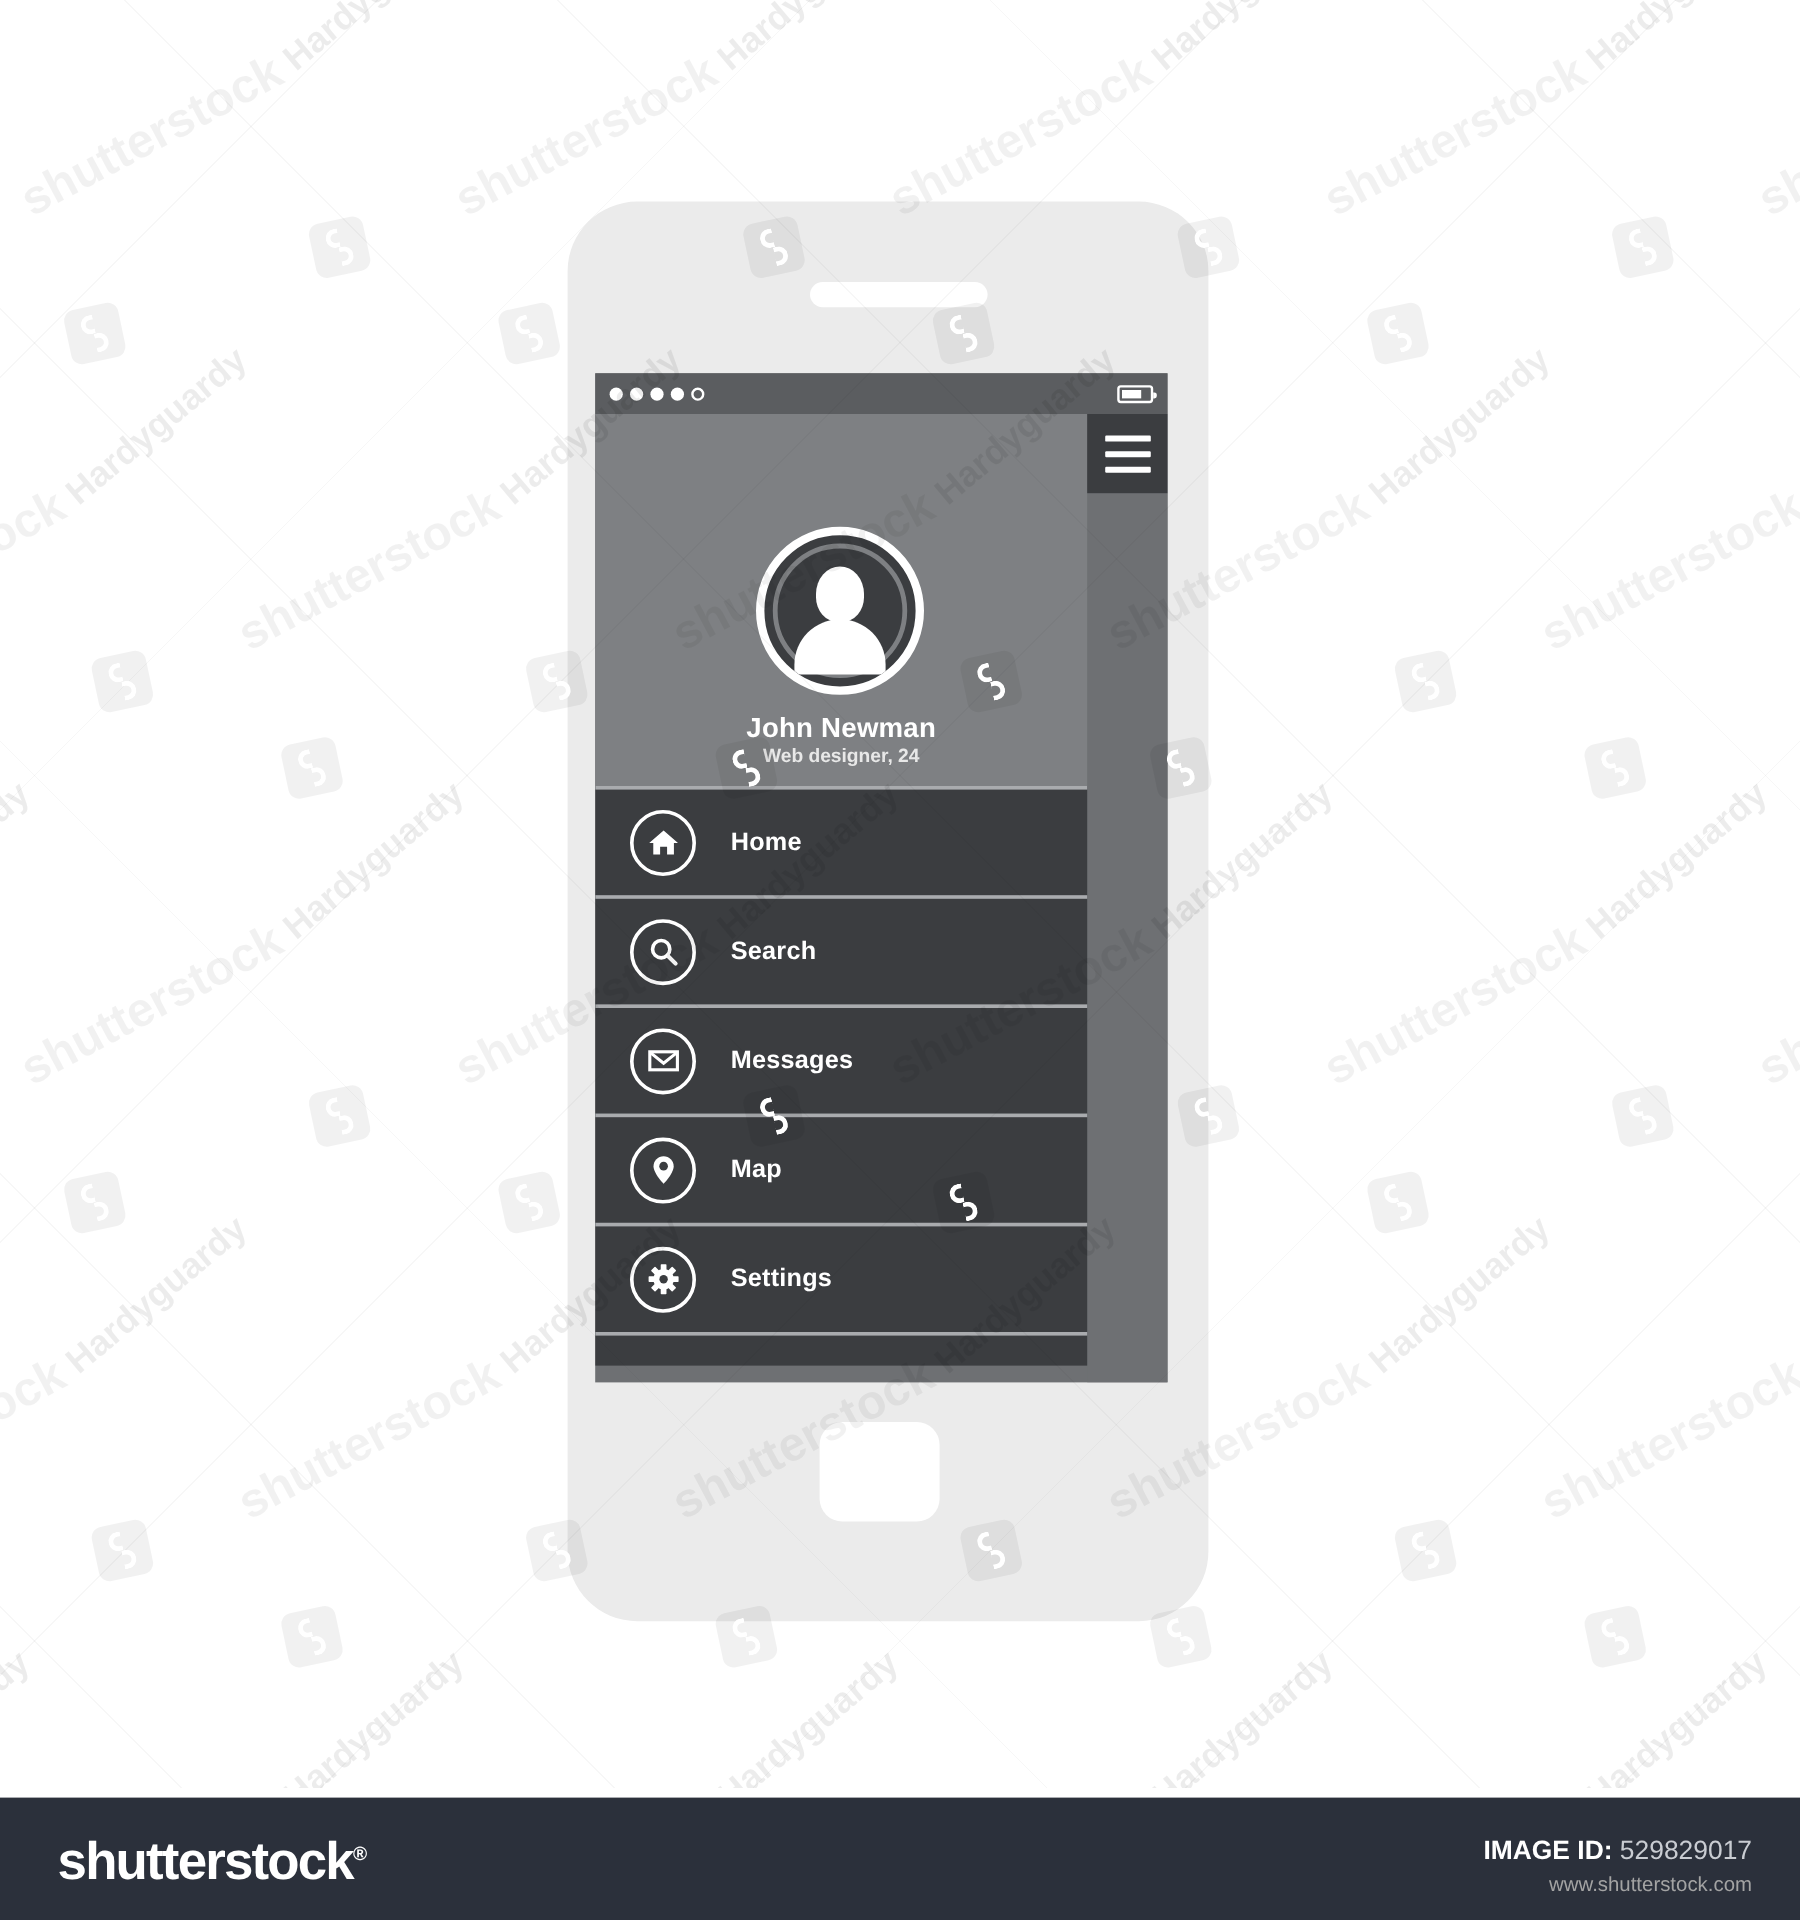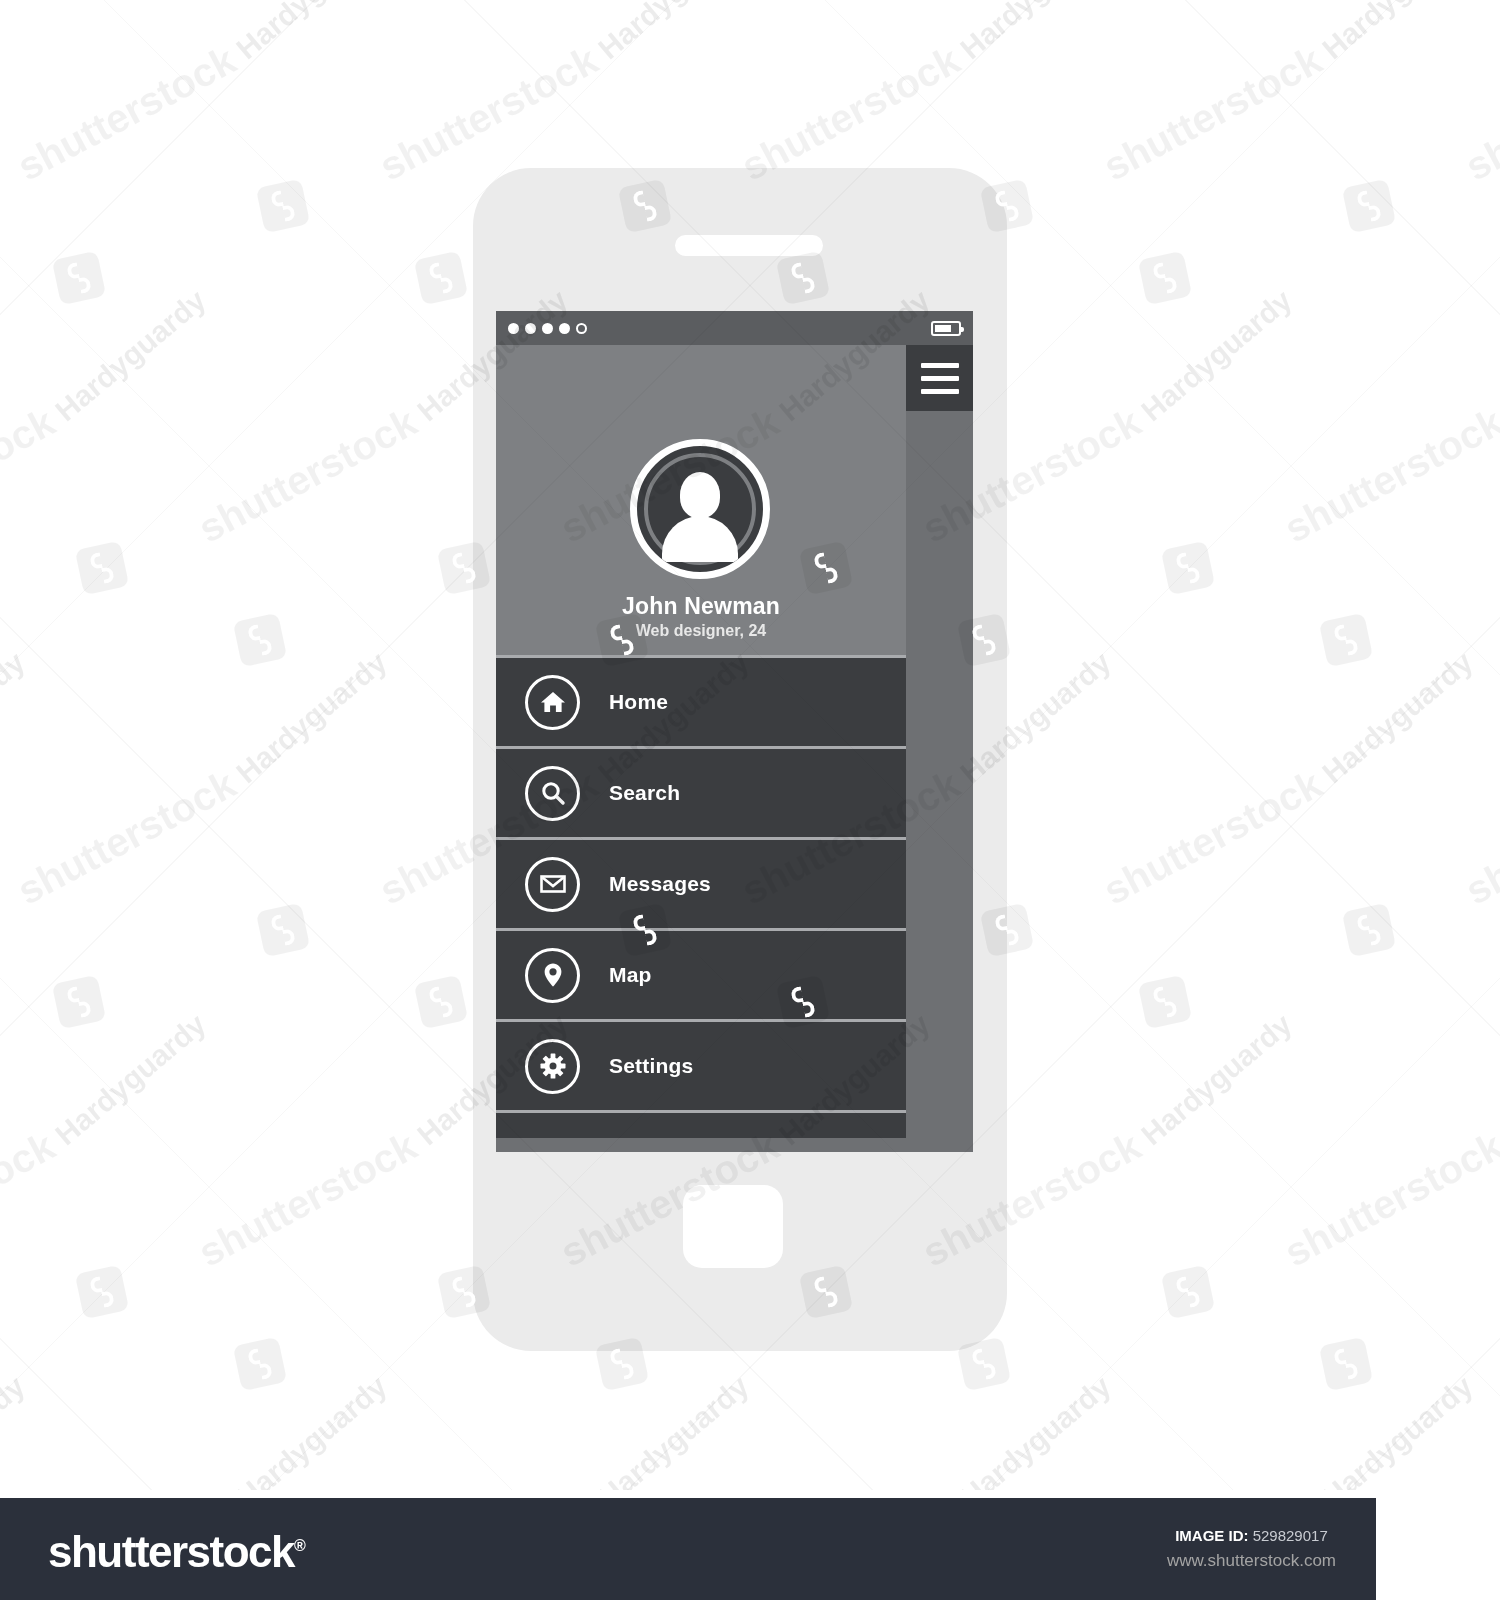--- a/index.html
+++ b/index.html
@@ -321,21 +321,21 @@
     height: 5px;
     background: #ffffff;
     border-radius: 1px;
   }
 
   
   #footer-bar {
     position: absolute;
     left: 0;
     top: 1498px;
-    width: 1376px;
+    width: 1500px;
     height: 102px;
     background: #2b303b;
     z-index: 60;
   }
   #shutterstock-logo {
     position: absolute;
     left: 48px;
     top: 29px;
     color: #ffffff;
     font-size: 44px;
@@ -348,21 +348,21 @@
   }
   #footer-meta {
     position: absolute;
     right: 40px;
     top: 27px;
     text-align: right;
     line-height: 1.5;
   }
   #image-id-line {
     color: #ffffff;
-    font-size: 15px;
+    font-size: 22px;
     font-weight: bold;
     text-align: center;
   }
   #image-id-line .idnum {
     font-weight: normal;
     color: #c9ccd2;
   }
   #footer-url {
     color: #a3a3a3;
     font-size: 17px;

